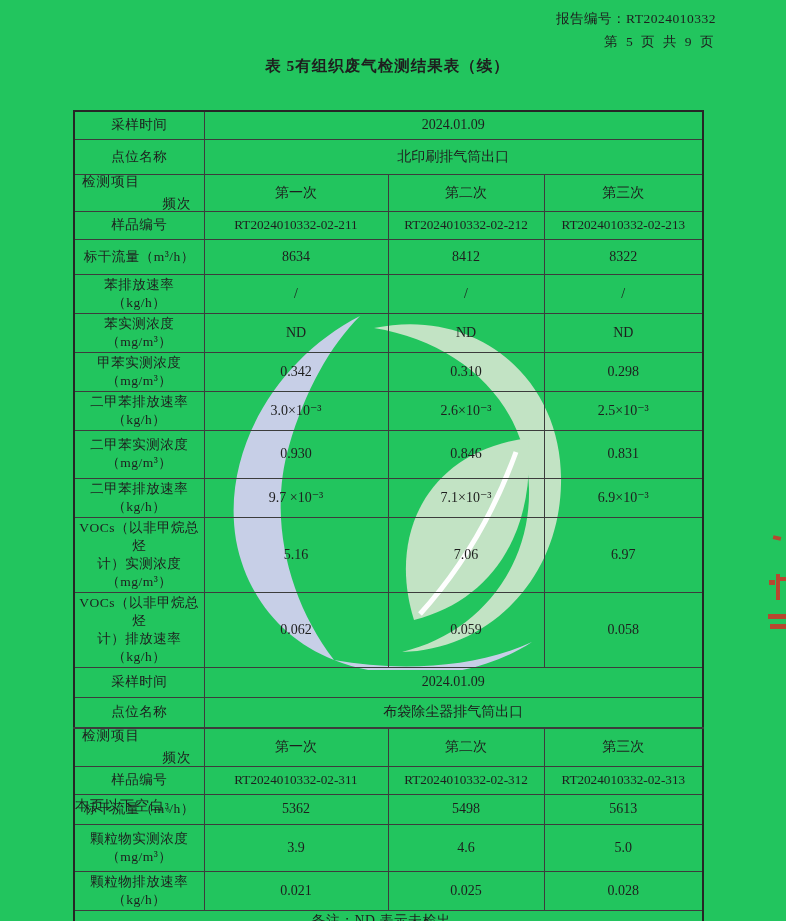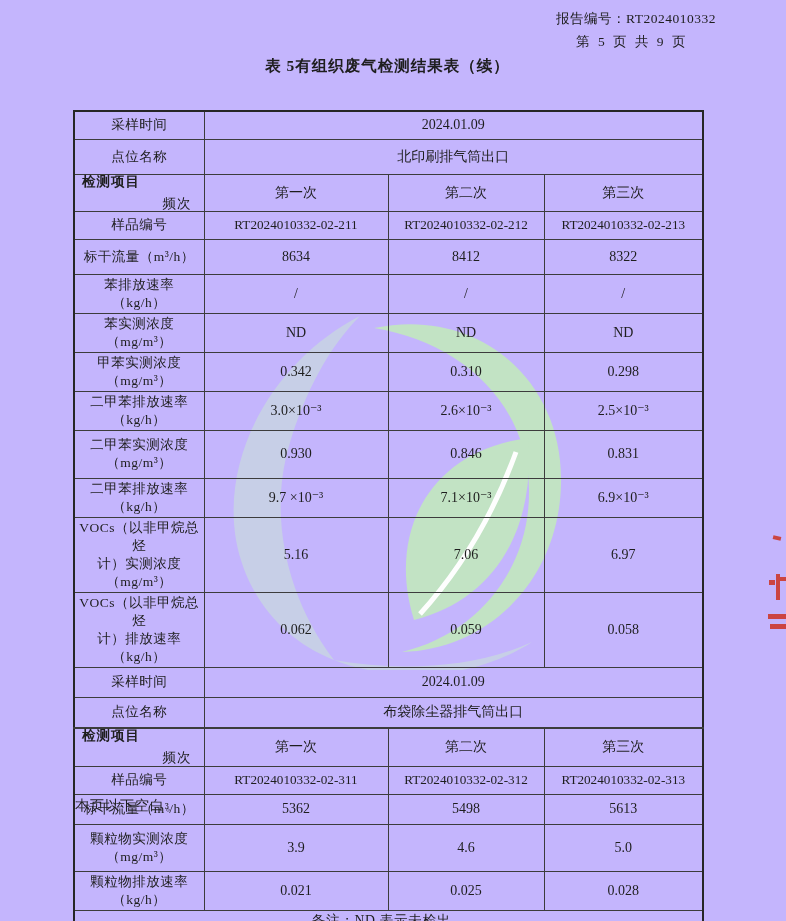--- a/index.html
+++ b/index.html
@@ -1,21 +1,21 @@
 <!DOCTYPE html>
 <html><head>
 <meta charset="utf-8">
 <style>
   * { margin: 0; padding: 0; box-sizing: border-box; }
   html, body { background: #e8e8e8; }
   .page {
     position: relative;
     width: 786px;
     height: 921px;
-    background: #c4b5fd;
+    background: #22c55e;
     overflow: hidden;
     font-family: "Liberation Serif", "DejaVu Serif", serif;
     color: #1e1e1e;
   }
   
   .watermark {
     position: absolute;
     left: 208px;
     top: 288px;
     width: 372px;
@@ -37,21 +37,21 @@
   
   .report-head {
     position: absolute;
     left: 556px;
     top: 7px;
     z-index: 2;
     font-size: 13.5px;
     line-height: 23px;
     letter-spacing: 0.5px;
   }
-  .report-head .page-no { margin-left: 20px; letter-spacing: 2.5px; }
+  .report-head .page-no { margin-left: 20px; letter-spacing: 2.5px; text-align: right; }
   .doc-title {
     position: absolute;
     left: 73px;
     top: 56px;
     width: 629px;
     text-align: center;
     z-index: 2;
     font-weight: bold;
     font-size: 15.5px;
     letter-spacing: 1px;
@@ -90,21 +90,21 @@
   
   td.diag-cell { position: relative; padding: 0; }
   .diag-wrap { position: relative; width: 100%; height: 100%; }
   .diag-svg { position: absolute; inset: 0; width: 100%; height: 100%; }
   .diag-top {
     position: absolute; top: 2px; right: 9px;
     font-size: 13.5px; letter-spacing: 1px;
   }
   .diag-bottom {
     position: absolute; bottom: 2px; left: 4px;
-    font-size: 13.5px; letter-spacing: 1px; font-weight: bold;
+    font-size: 13.5px; letter-spacing: 1px;
   }
   
   .footer-note {
     position: absolute;
     left: 75px;
     top: 797px;
     z-index: 2;
     font-size: 14px;
     letter-spacing: 1px;
   }

